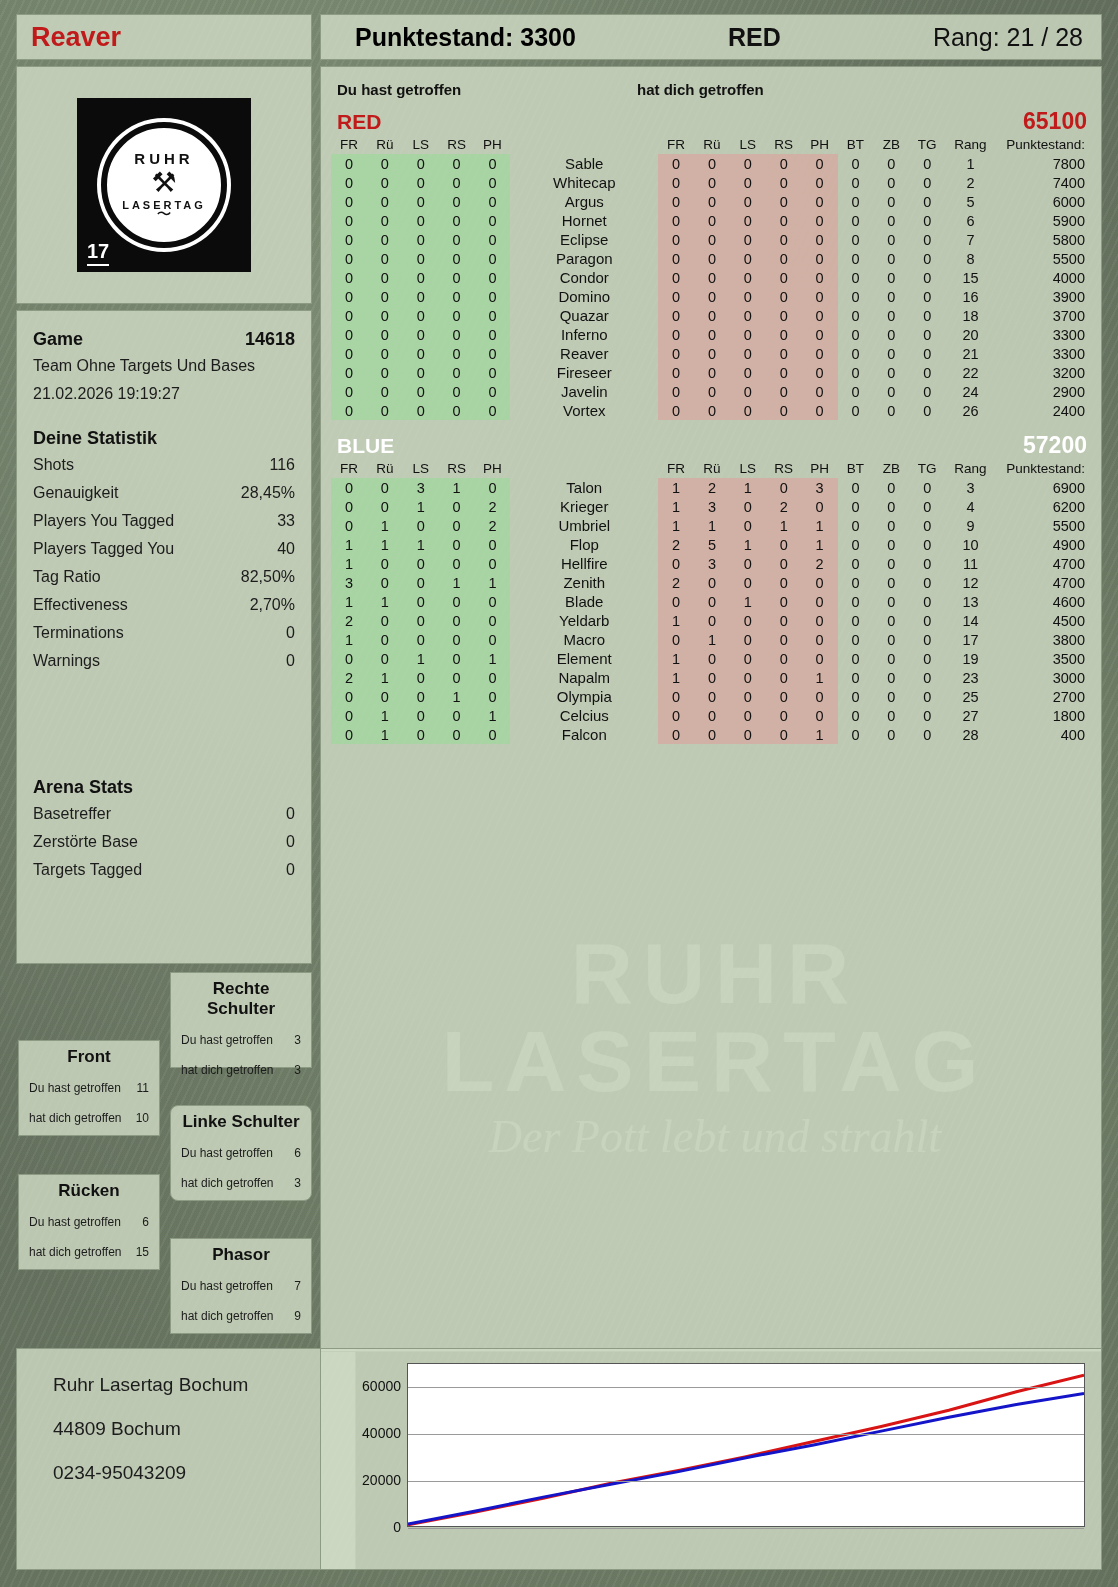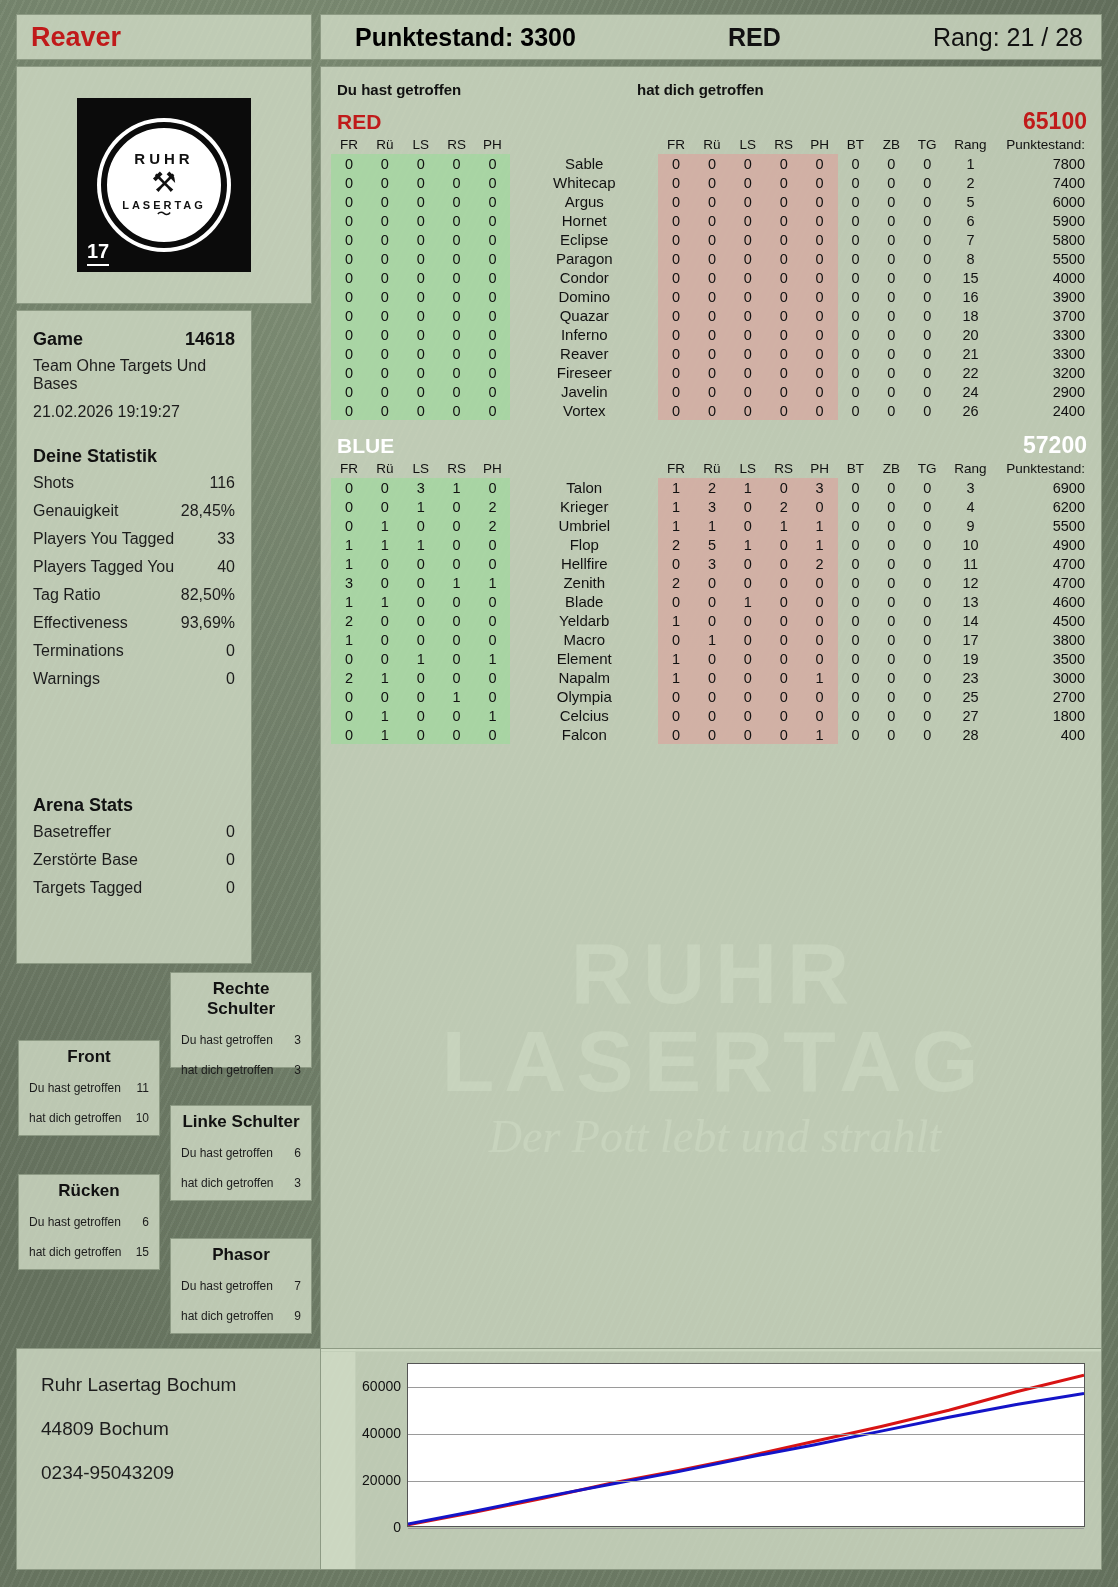--- a/index.html
+++ b/index.html
@@ -73,40 +73,40 @@
   }
   .logo-ring .t1 { font-size:15px; letter-spacing:4px; font-weight:bold; color:#111; margin-bottom:2px;}
   .logo-ring .hammers { font-size:28px; color:#111; line-height:1;}
   .logo-ring .t2 { font-size:11px; letter-spacing:3px; font-weight:bold; color:#111; margin-top:2px;}
   .logo-ring .wave { font-size: 15px; color:#111; line-height:0.7; margin-top:-2px;}
   .logo-num {
     position:absolute; left:10px; bottom:6px; color:#fff; font-size:20px; font-weight:bold;
     border-bottom:2px solid #fff; padding-bottom:1px;
   }
 
-  #stats-panel { left:16px; top:310px; width:236px; height:654px; padding: 12px 16px; }
+  #stats-panel { left:16px; top:310px; width:296px; height:654px; padding: 12px 16px; }
   .row { display:flex; justify-content:space-between; font-size:16px; color:#1c1c1c; padding: 5px 0; }
   .row .k { }
   .row .v { }
   .sect-title { font-size:18px; font-weight:bold; color:#111; padding: 6px 0 2px; }
   .sect-title.with-val { display:flex; justify-content:space-between; }
   .spacer-lg { height: 96px; }
 
   
   .zone { position:absolute; background: rgba(207,219,197,0.82); border:1px solid #8d9a84; padding: 6px 10px; }
   .zone .zt { text-align:center; font-weight:bold; font-size:17px; color:#111; margin-bottom:6px; }
   .zone .zr { display:flex; justify-content:space-between; font-size:12px; color:#1c1c1c; padding: 8px 0; }
   #zone-rs { left:170px; top:972px; width:142px; height:96px; }
   #zone-front { left:18px; top:1040px; width:142px; height:96px; }
-  #zone-ls { left:170px; top:1105px; width:142px; height:96px; }
+  #zone-ls { left:170px; top:1105px; width:142px; height:96px;border-radius:8px; }
   #zone-back { left:18px; top:1174px; width:142px; height:96px; }
   #zone-phasor { left:170px; top:1238px; width:142px; height:96px; }
 
   
-  #address-panel { left:16px; top:1348px; width:340px; height:222px; padding: 14px 24px; }
+  #address-panel { left:16px; top:1348px; width:340px; height:222px; padding: 14px 36px; }
   #address-panel .line { font-size:19px; color:#1c1c1c; padding: 11px 0; }
 
   
   #board {
     left: 320px; top: 66px; width: 782px; height: 1286px;
     padding: 8px 10px 0 10px;
   }
   .board-head { display:flex; font-size:15px; font-weight:bold; color:#111; padding: 6px 0 8px 0;}
   .board-head .h1 { margin-left: 6px; width: 300px; }
   .board-head .h2 { }
@@ -200,21 +200,21 @@
   <div class="row">
       <span class="k">Players Tagged You</span>
       <span class="v">40</span>
     </div>
   <div class="row">
       <span class="k">Tag Ratio</span>
       <span class="v">82,50%</span>
     </div>
   <div class="row">
       <span class="k">Effectiveness</span>
-      <span class="v">93,69%</span>
+      <span class="v">2,70%</span>
     </div>
   <div class="row">
       <span class="k">Terminations</span>
       <span class="v">0</span>
     </div>
   <div class="row">
       <span class="k">Warnings</span>
       <span class="v">0</span>
     </div>
 

